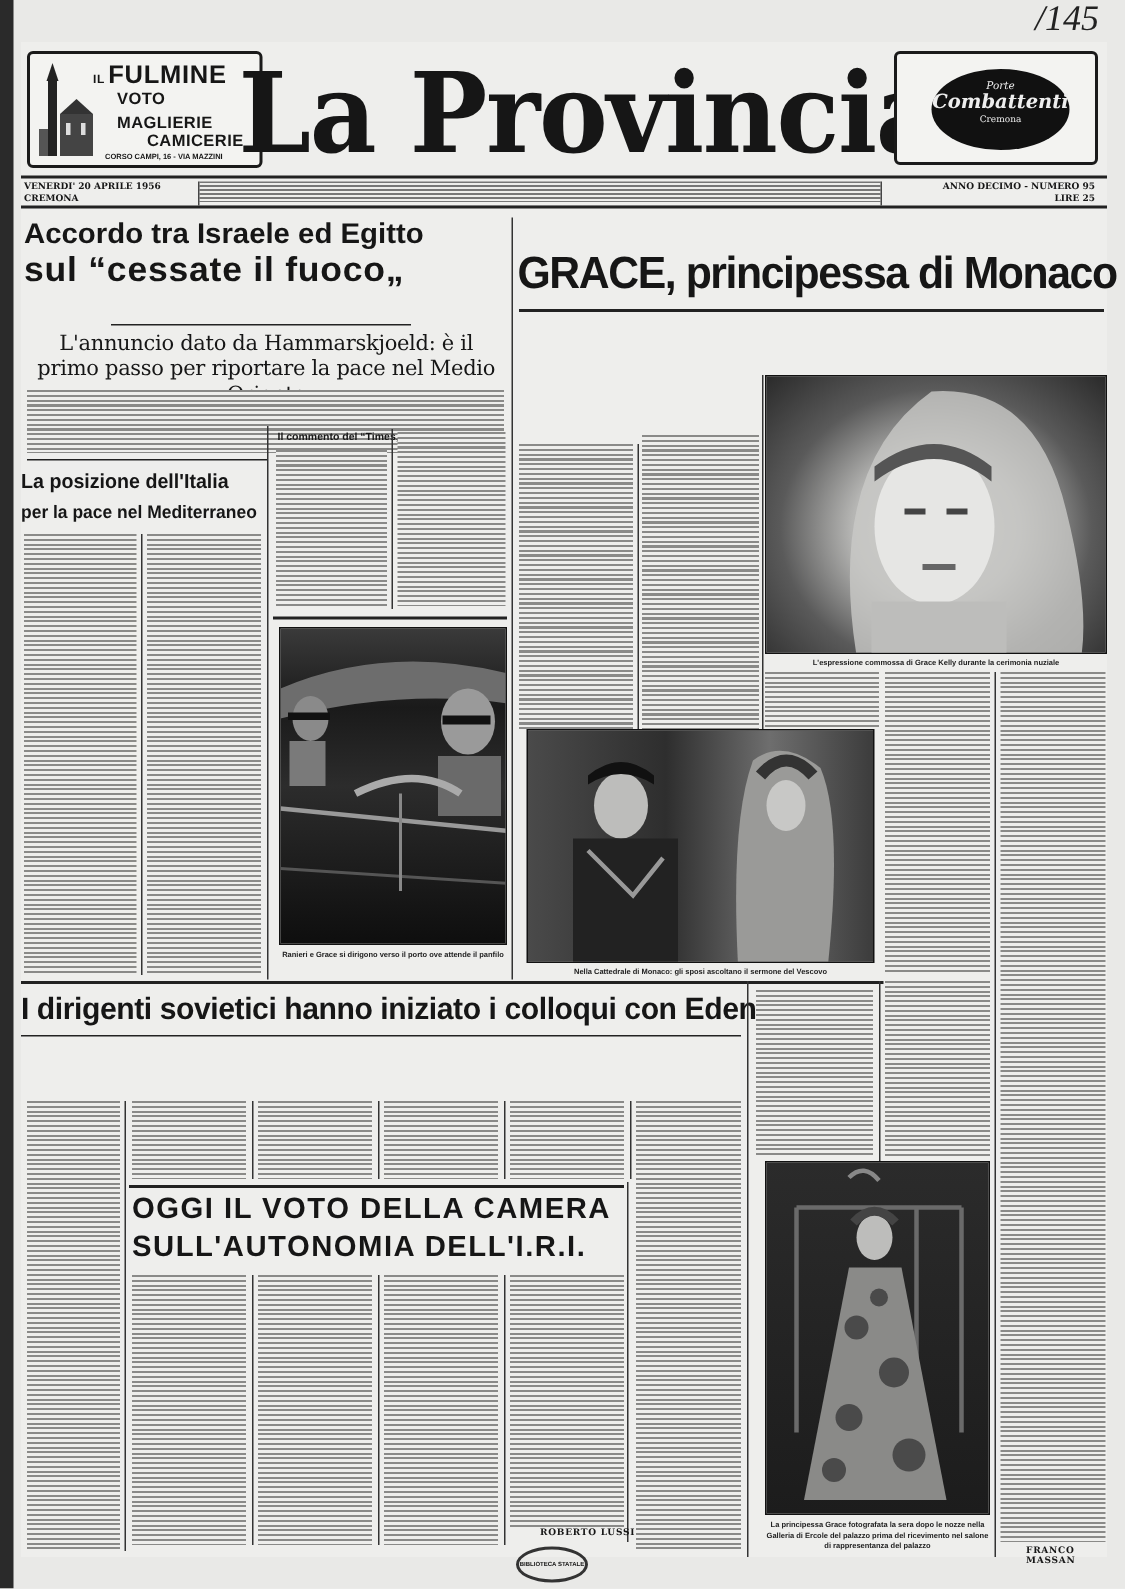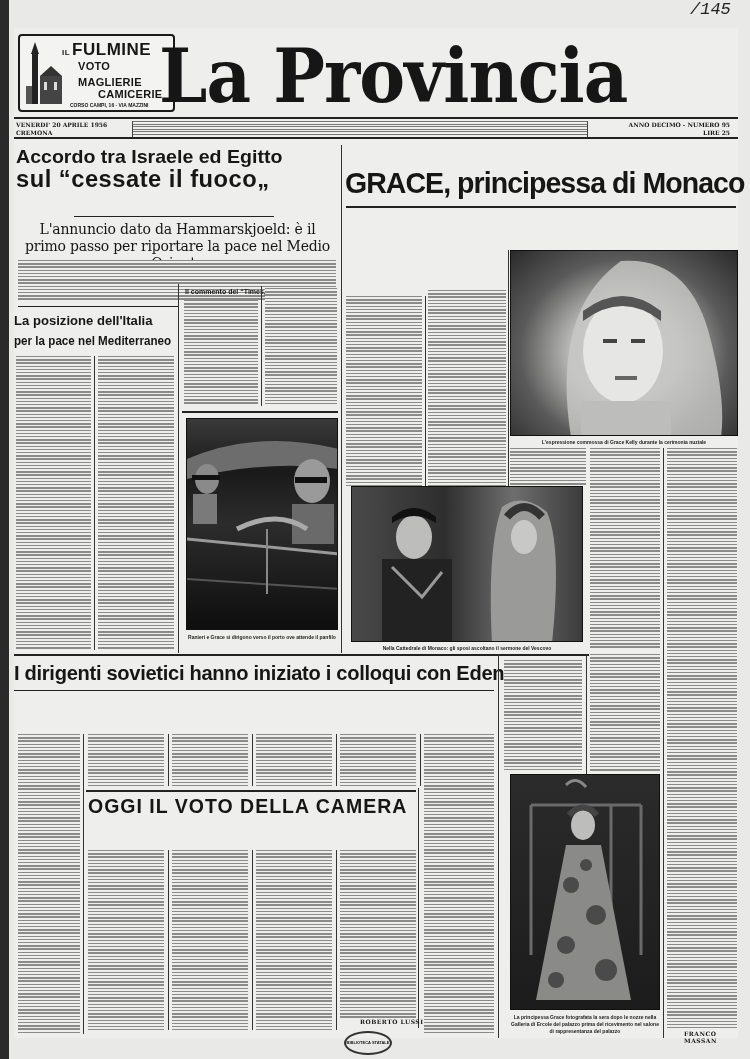--- a/index.html
+++ b/index.html
@@ -1,19 +1,19 @@
 <!DOCTYPE html>
 <html><head>
 <meta charset="utf-8">
 <style>
   *{box-sizing:border-box;margin:0;padding:0}
   html,body{width:750px;height:1059px;background:#e9e9e7;overflow:hidden}
   body{position:relative;font-family:"DejaVu Serif",serif;color:#161616}
   .leftedge{position:absolute;left:0;top:0;width:9px;height:1059px;background:#2a2a2a}
-  .handnote{position:absolute;left:690px;top:0;font-family:Liberation Mono, monospace;font-style:italic;font-size:17px;color:#222}
+  .handnote{position:absolute;left:690px;top:0;font-family:Liberation Serif, serif;font-style:italic;font-size:24px;color:#222}
   .page{position:absolute;left:14px;top:28px;width:724px;height:1010px;background:#eeeeec}
   
   .adbox{position:absolute;border:2px solid #1a1a1a;border-radius:4px;background:#f3f3f1}
   .ad-left{left:4px;top:6px;width:157px;height:78px}
   .ad-left .tower{position:absolute;left:4px;top:6px;width:40px;height:66px}
   .ad-left .l1{position:absolute;left:42px;top:4px;font:900 17px "Liberation Sans",sans-serif;letter-spacing:0.5px}
   .ad-left .l1 small{font-size:8px;margin-right:2px}
   .ad-left .l2,.ad-left .l3,.ad-left .l4{position:absolute;right:6px;font:900 11px "Liberation Sans",sans-serif;letter-spacing:0.3px}
   .ad-left .l2{left:58px;top:24px}
   .ad-left .l3{left:58px;top:40px}
@@ -75,20 +75,27 @@
     </svg>
     <div class="l1"><small>IL</small><span>FULMINE</span></div>
     <div class="l2">VOTO</div>
     <div class="l3">MAGLIERIE</div>
     <div class="l4">CAMICERIE</div>
     <div class="l5">CORSO CAMPI, 16 - VIA MAZZINI</div>
   </div>
 
   <div class="title">La Provincia</div>
 
+  <div class="adbox ad-right">
+    <div class="oval">
+      <span class="a">Porte</span>
+      <span class="b">Combattenti</span>
+      <span class="c">Cremona</span>
+    </div>
+  </div>
 
   <div class="infobar">
     <div class="date">
       <div>VENERDI' 20 APRILE 1956</div>
       <div>CREMONA</div>
     </div>
     <div class="addr gray-lines"></div>
     <div class="issue">
       <span>ANNO DECIMO - NUMERO 95</span>
       <span>LIRE 25</span>
@@ -195,20 +202,21 @@
   <div class="txt" style="left:242px;top:706px;width:76px;height:52px"></div>
   <div class="vr" style="left:322px;top:706px;height:52px"></div>
   <div class="txt" style="left:326px;top:706px;width:76px;height:52px"></div>
   <div class="vr" style="left:406px;top:706px;height:52px"></div>
   <div class="txt" style="left:410px;top:706px;width:70px;height:300px"></div>
   <div class="vr" style="left:404px;top:760px;height:240px"></div>
 
   <div class="hr2" style="left:72px;top:762px;width:330px"></div>
   <div class="h-iri">
     <div>OGGI IL VOTO DELLA CAMERA</div>
+    <div>SULL'AUTONOMIA DELL'I.R.I.</div>
   </div>
   <div class="txt" style="left:74px;top:822px;width:76px;height:180px"></div>
   <div class="vr" style="left:154px;top:822px;height:180px"></div>
   <div class="txt" style="left:158px;top:822px;width:76px;height:180px"></div>
   <div class="vr" style="left:238px;top:822px;height:180px"></div>
   <div class="txt" style="left:242px;top:822px;width:76px;height:180px"></div>
   <div class="vr" style="left:322px;top:822px;height:180px"></div>
   <div class="txt" style="left:326px;top:822px;width:76px;height:168px"></div>
   <div class="byline" style="left:346px;top:990px">ROBERTO LUSSI</div>
 

